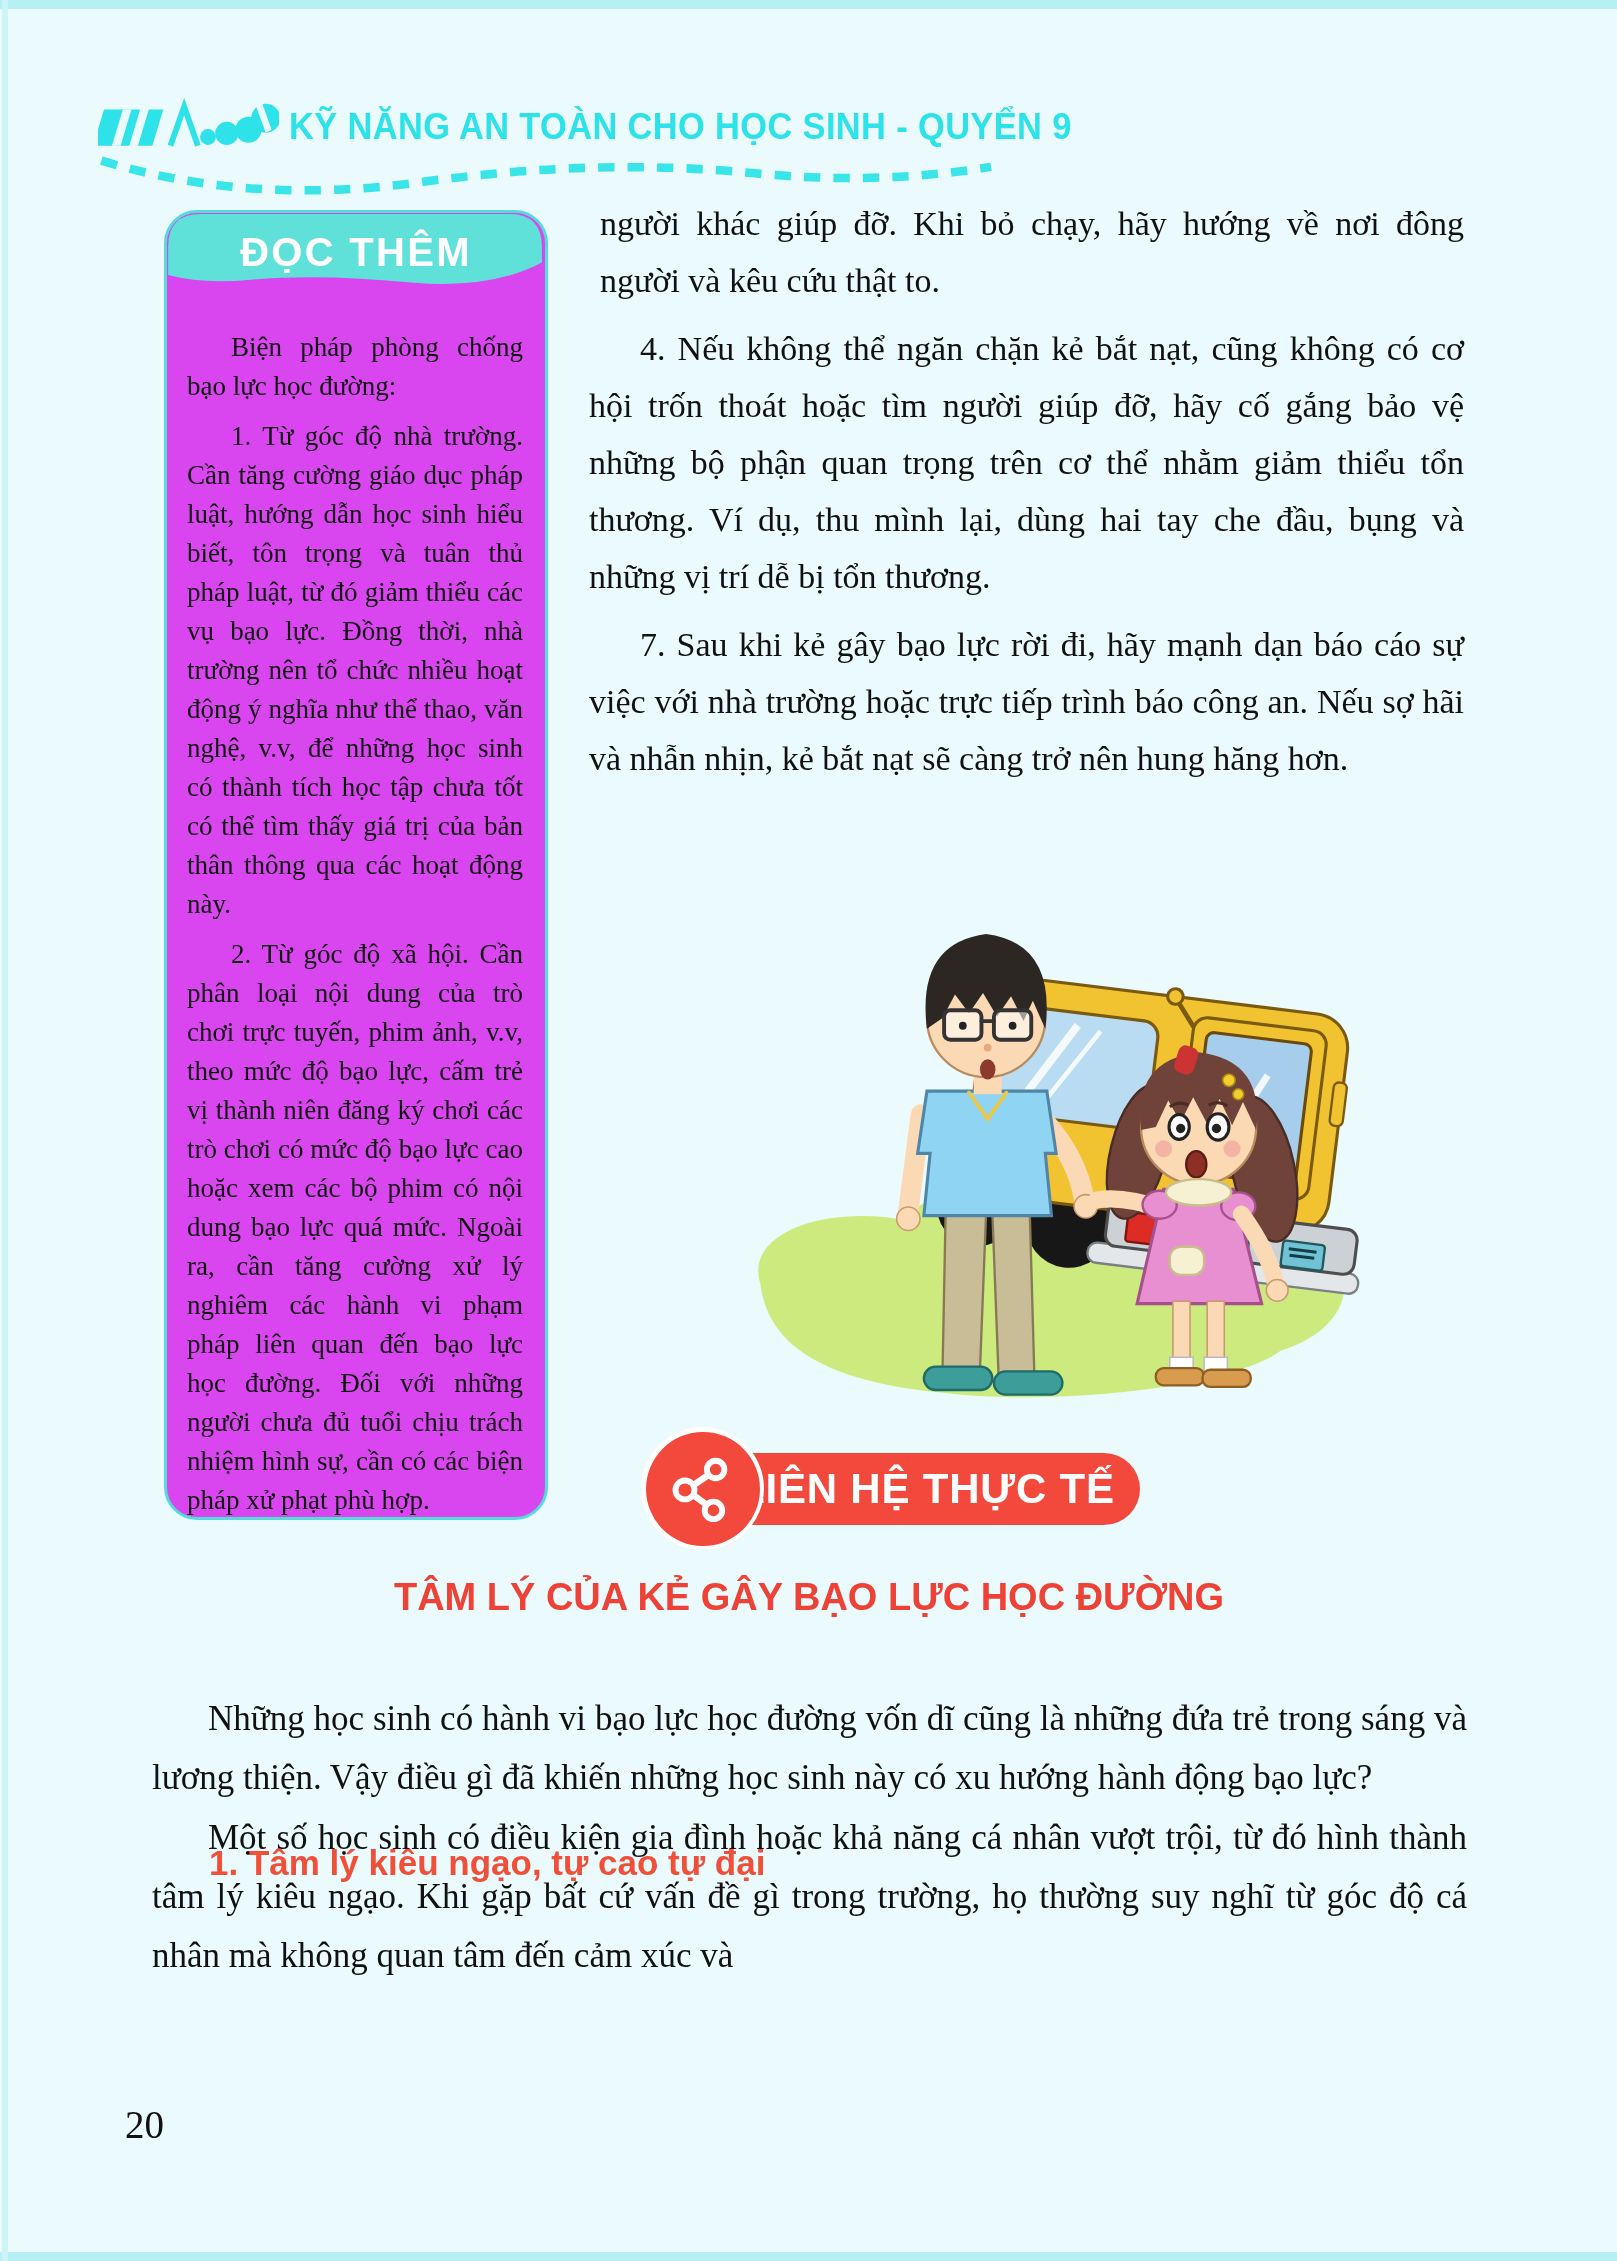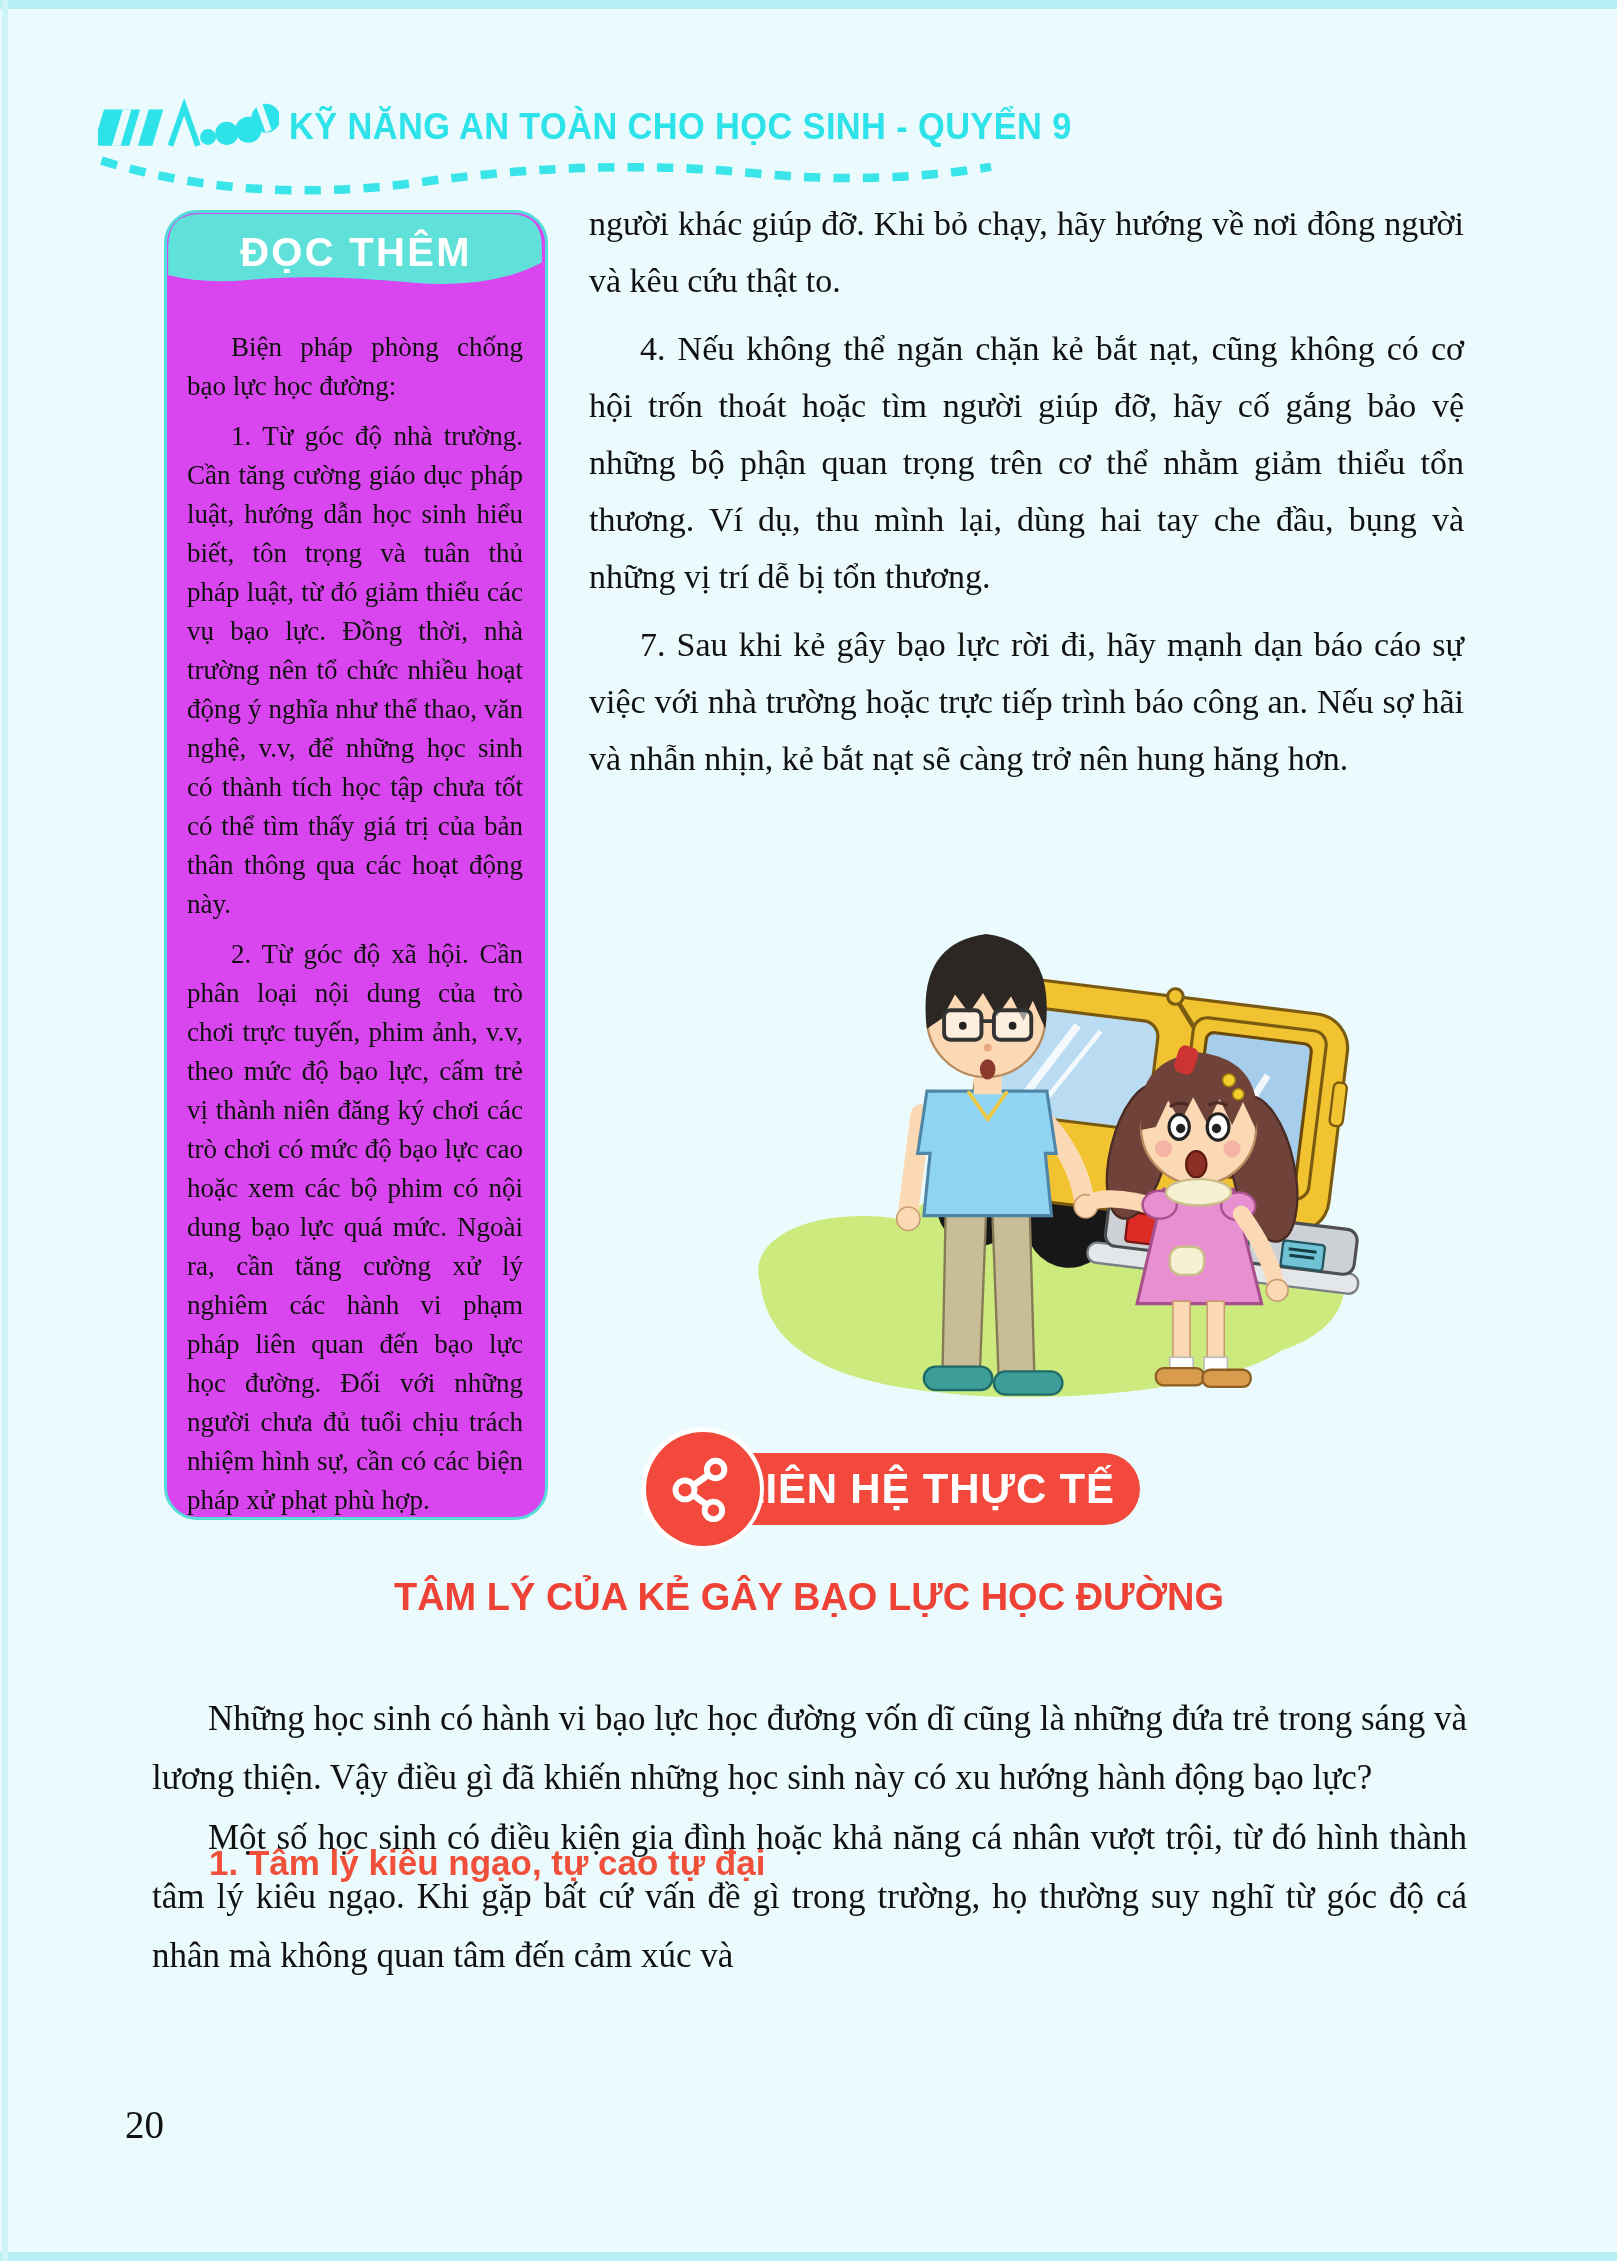--- a/index.html
+++ b/index.html
@@ -35,21 +35,21 @@
     font-size:40px;color:#ffffff;letter-spacing:2.3px;
   }
   .readbox-content{position:absolute;left:20px;top:115px;width:336px;}
   .readbox-content p{
     margin:0 0 11px 0;font-size:27px;line-height:39px;text-align:justify;text-indent:44px;
   }
 
   
   .main-col{position:absolute;left:589px;top:195px;width:875px;}
   .main-col p{margin:0 0 11px 0;font-size:34px;line-height:57px;text-align:justify;text-indent:51px;}
-  .main-col p.cont{text-indent:0;}
+  .main-col p.cont{text-indent:0;margin-left:11px;}
 
   
   .illustration{position:absolute;left:712px;top:895px;width:658px;height:523px;}
 
   
   .rel-banner{position:absolute;left:646px;top:1430px;width:506px;height:117px;}
   .rel-pill{
     position:absolute;left:61px;top:23px;width:433px;height:72px;background:var(--red,#f2493c);
     border-radius:0 36px 36px 0;
   }

